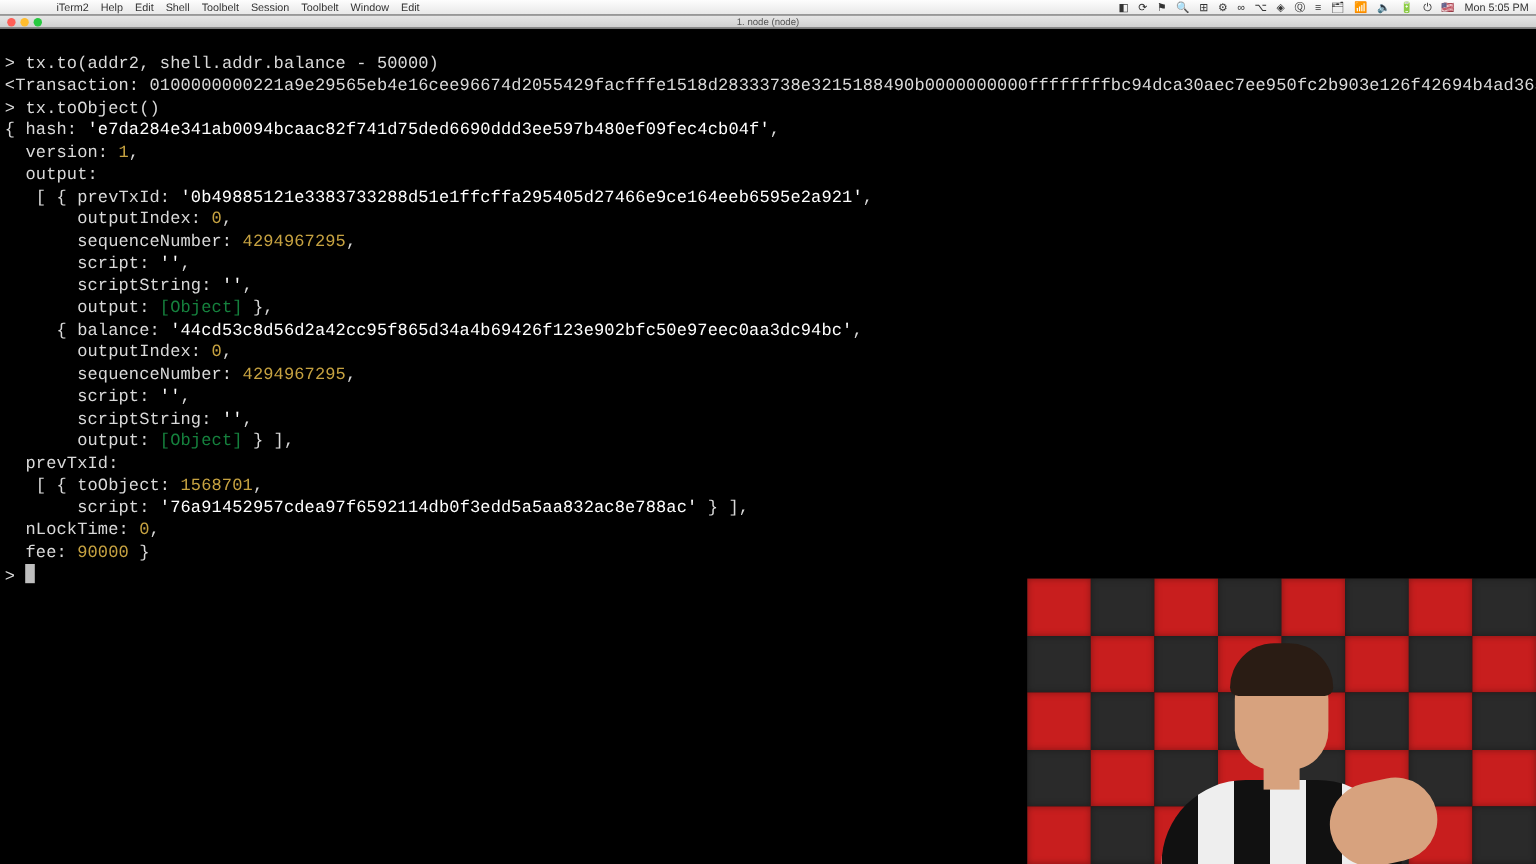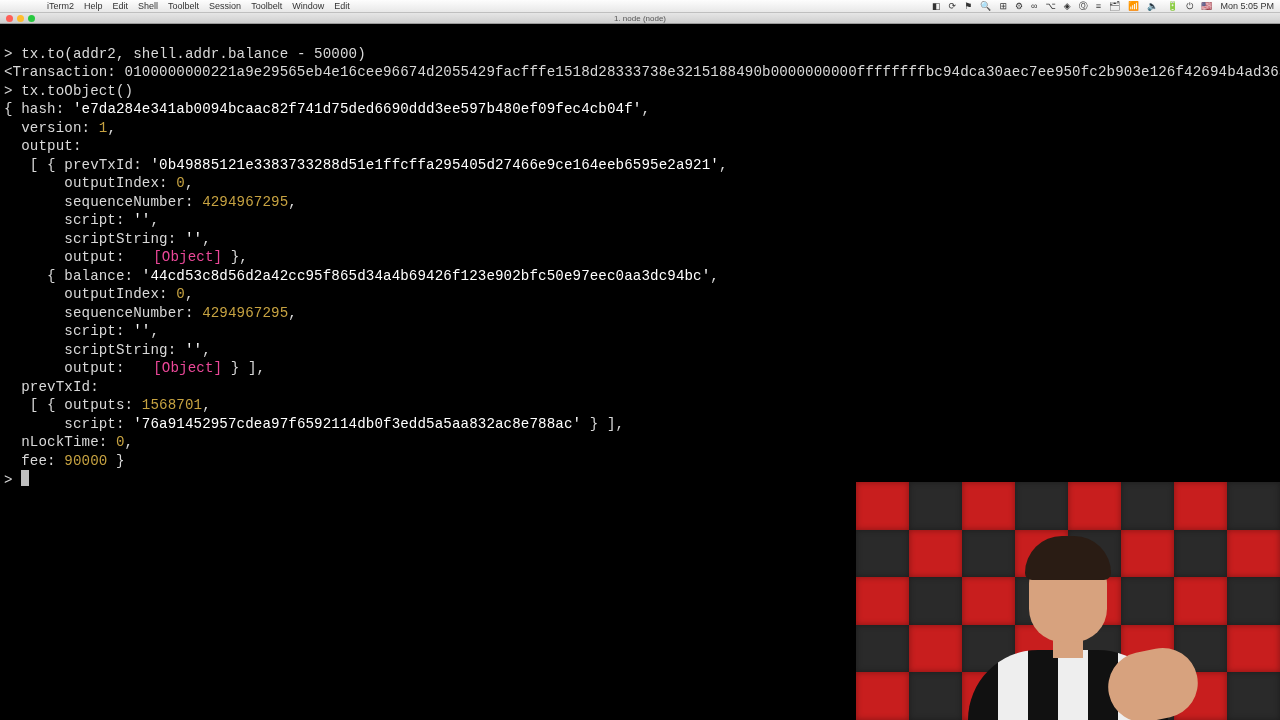--- a/index.html
+++ b/index.html
@@ -51,21 +51,21 @@
     color: #d9d9d9;
     padding: 2px 4px;
     line-height: 18.5px;
     font-size: 14.2px;
     white-space: pre;
     letter-spacing: 0.1px;
   }
   .prompt { color: #d9d9d9; }
   .str { color: #ffffff; }
   .num { color: #c6a241; }
-  .obj { color: #ec4899; margin-left: 20px; }
+  .obj { color: #15803d; }
   .cursor {
     display: inline-block;
     width: 8px;
     height: 16px;
     background: #bfbfbf;
     vertical-align: -2px;
   }
   .webcam {
     position: absolute;
     right: 0;
@@ -197,21 +197,21 @@
 <span>       script: </span><span class="str">''</span><span>,</span>
 <span>       scriptString: </span><span class="str">''</span><span>,</span>
 <span>       output: </span><span class="obj">[Object]</span><span> },</span>
 <span>     { balance: </span><span class="str">'44cd53c8d56d2a42cc95f865d34a4b69426f123e902bfc50e97eec0aa3dc94bc'</span><span>,</span>
 <span>       outputIndex: </span><span class="num">0</span><span>,</span>
 <span>       sequenceNumber: </span><span class="num">4294967295</span><span>,</span>
 <span>       script: </span><span class="str">''</span><span>,</span>
 <span>       scriptString: </span><span class="str">''</span><span>,</span>
 <span>       output: </span><span class="obj">[Object]</span><span> } ],</span>
 <span>  prevTxId:</span>
-<span>   [ { outputs: </span><span class="num">1568701</span><span>,</span>
+<span>   [ { toObject: </span><span class="num">1568701</span><span>,</span>
 <span>       script: </span><span class="str">'76a91452957cdea97f6592114db0f3edd5a5aa832ac8e788ac'</span><span> } ],</span>
 <span>  nLockTime: </span><span class="num">0</span><span>,</span>
 <span>  fee: </span><span class="num">90000</span><span> }</span>
 <span class="prompt">&gt; </span><span class="cursor"></span>
 </div>
 
 <div class="webcam">
   <div class="checker">
     <div class="tile"></div>
       <div class="tile"></div>

